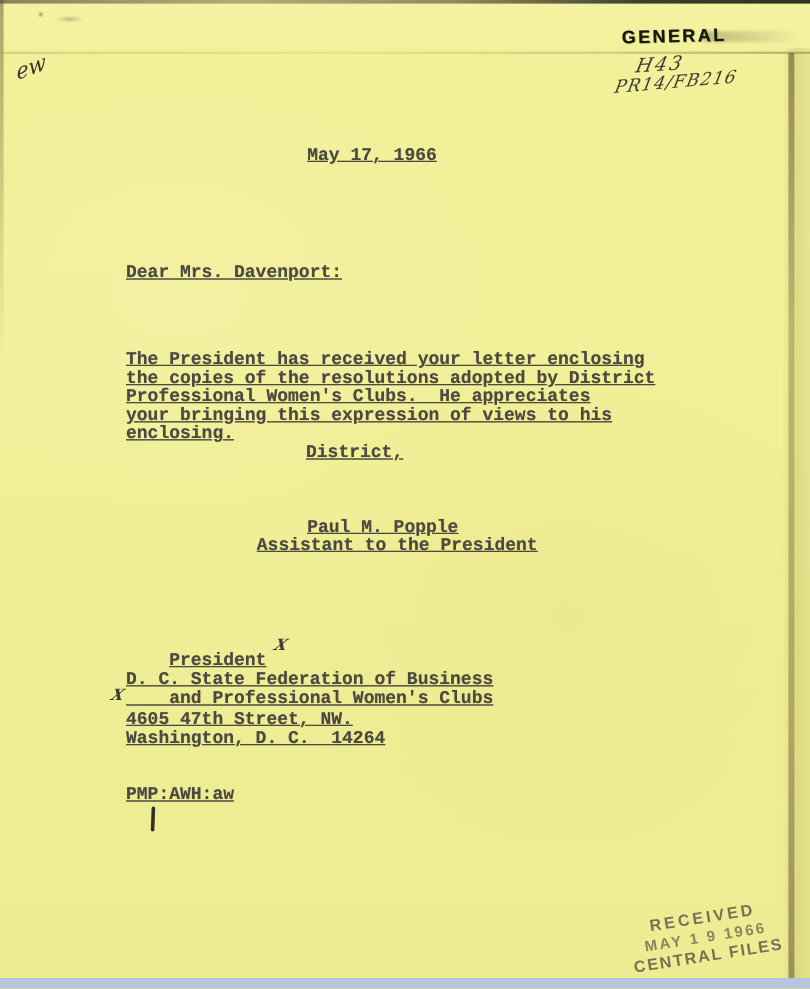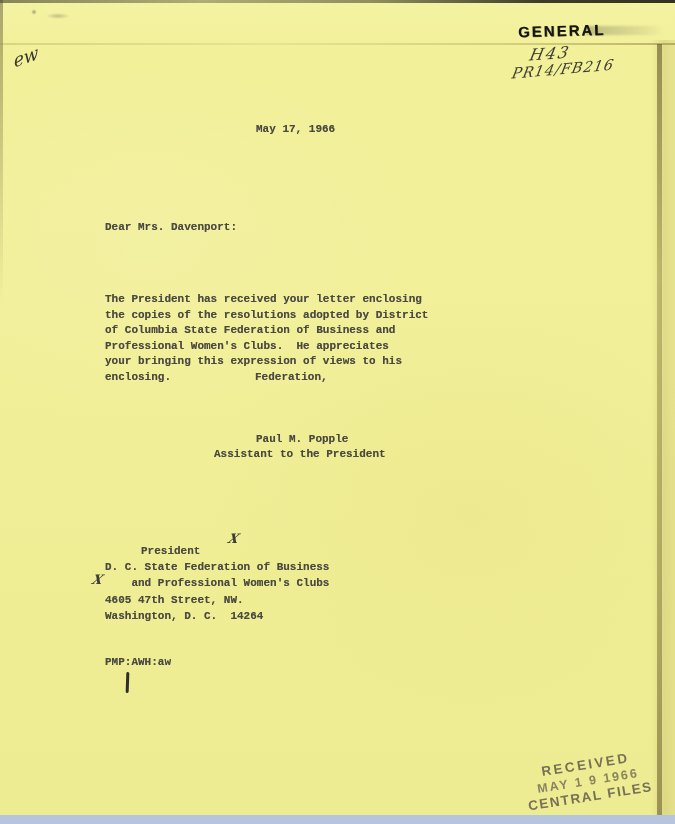--- a/index.html
+++ b/index.html
@@ -32,23 +32,24 @@
     background:
       radial-gradient(circle 4px at 14px 7px, rgba(90,88,78,0.55), transparent 70%),
       radial-gradient(ellipse 16px 4px at 38px 11px, rgba(120,116,100,0.40), transparent 75%);
     filter:blur(0.5px);}
   .general-smear{position:absolute;left:586px;top:26px;width:78px;height:9px;
     background:linear-gradient(90deg,rgba(70,68,60,0.30),rgba(90,88,78,0.12) 70%,transparent);
     filter:blur(1.2px);}
 
   
   .type{
-    position:absolute;color:#4b4940;font-size:11px;line-height:15.6px;
+    position:absolute;color:#4b4940;font-size:15px;line-height:15.6px;
     font-weight:bold;white-space:pre;letter-spacing:0;
     text-shadow:0 0 0.6px rgba(75,73,64,0.55);
+    text-decoration:underline;
   }
   
   .hand{
     position:absolute;color:#3e3d34;font-family:"DejaVu Serif", serif;
     font-style:italic;white-space:pre;
   }
   
   .stamp-general{
     position:absolute;left:518px;top:22px;
     font-family:"Liberation Sans", sans-serif;font-weight:bold;
@@ -91,27 +92,26 @@
   <div class="hand" style="left:530px;top:44px;font-size:16px;letter-spacing:2px;transform:rotate(-4deg) skewX(-16deg);">H43</div>
   <div class="hand" style="left:512px;top:61px;font-size:14.5px;letter-spacing:1px;transform:rotate(-5deg) skewX(-16deg);">PR14/FB216</div>
 
   <div class="type" style="left:256px;top:122px;">May 17, 1966</div>
 
   <div class="type" style="left:105px;top:220px;">Dear Mrs. Davenport:</div>
 
   <div style="position:absolute;left:105px;top:252px;">
     <div class="type" style="position:static;margin-top:40px;">The President has received your letter enclosing</div>
     <div class="type" style="position:static;">the copies of the resolutions adopted by District</div>
-    <div class="type" style="position:static;">of Columbia State Federation of Business and</div>
     <div class="type" style="position:static;">Professional Women's Clubs.  He appreciates</div>
     <div class="type" style="position:static;">your bringing this expression of views to his</div>
     <div class="type" style="position:static;">enclosing.</div>
   </div>
 
-  <div class="type" style="left:255px;top:370px;">Federation,</div>
+  <div class="type" style="left:255px;top:370px;">District,</div>
 
   <div class="type" style="left:256px;top:432px;">Paul M. Popple</div>
   <div class="type" style="left:214px;top:447px;">Assistant to the President</div>
 
   <div class="hand x-note" style="left:229px;top:531px;transform:skewX(-18deg);">X</div>
   <div class="hand x-note" style="left:93px;top:572px;transform:skewX(-18deg);">X</div>
 
   <div style="position:absolute;left:105px;top:543px;">
     <div class="type" style="position:static;line-height:16.2px;padding-left:36px;">President</div>
     <div class="type" style="position:static;line-height:16.2px;">D. C. State Federation of Business</div>

